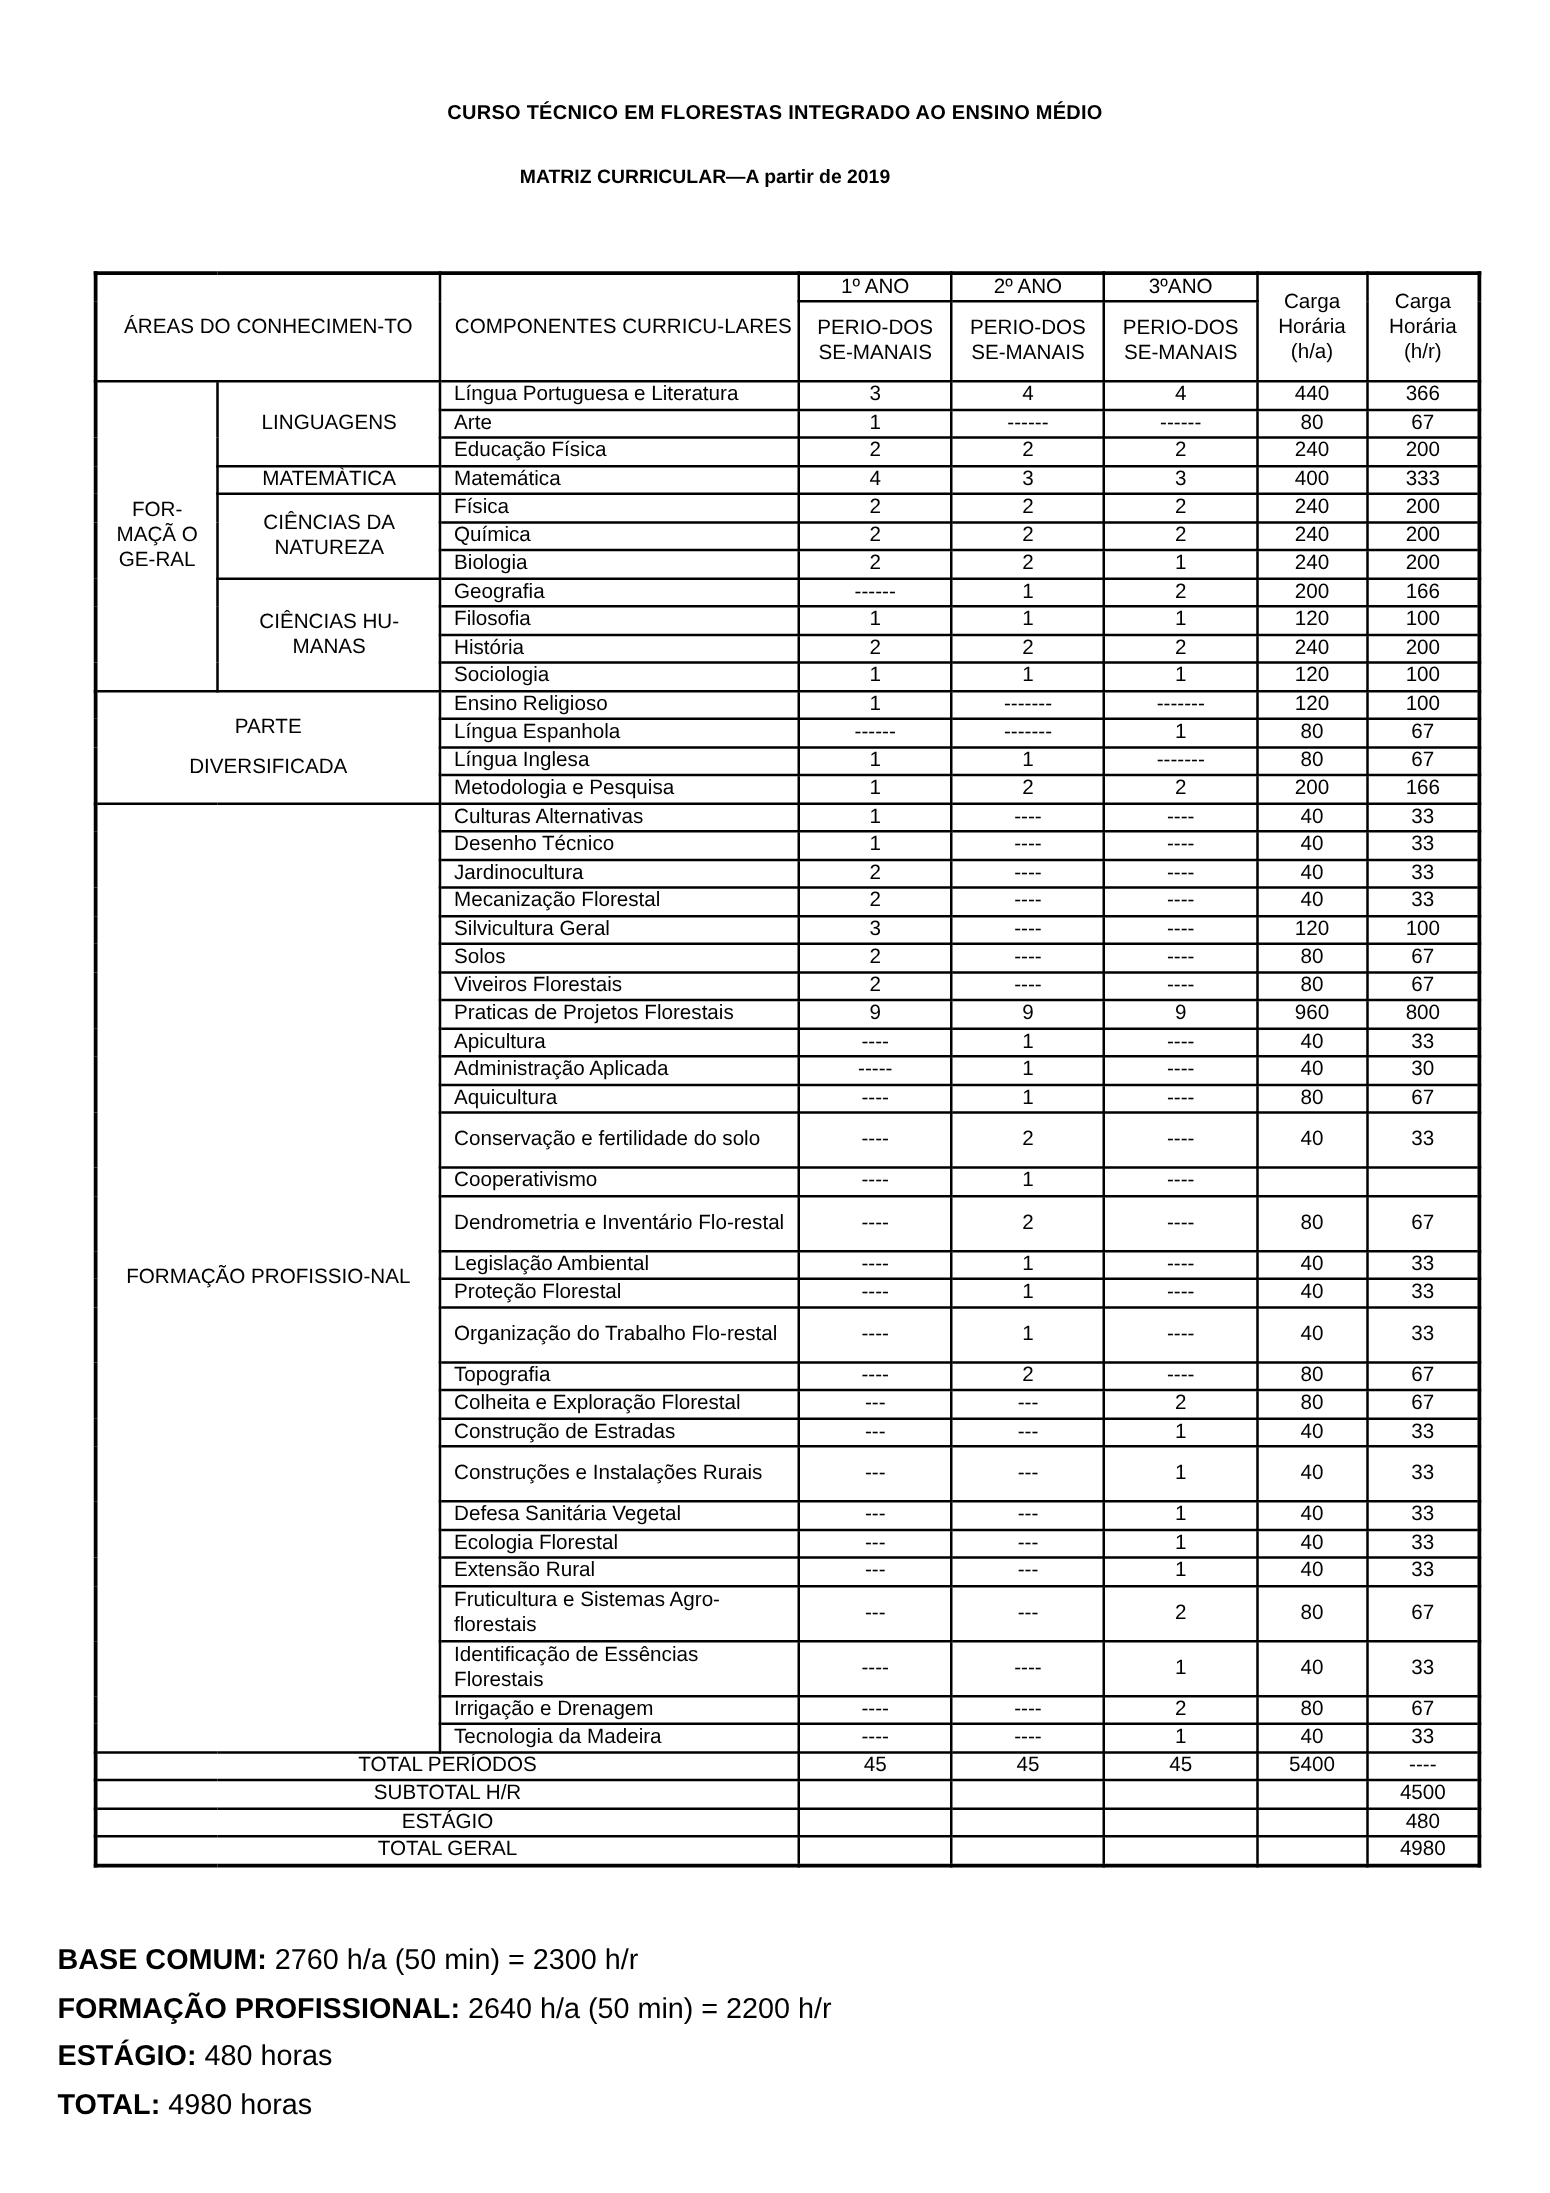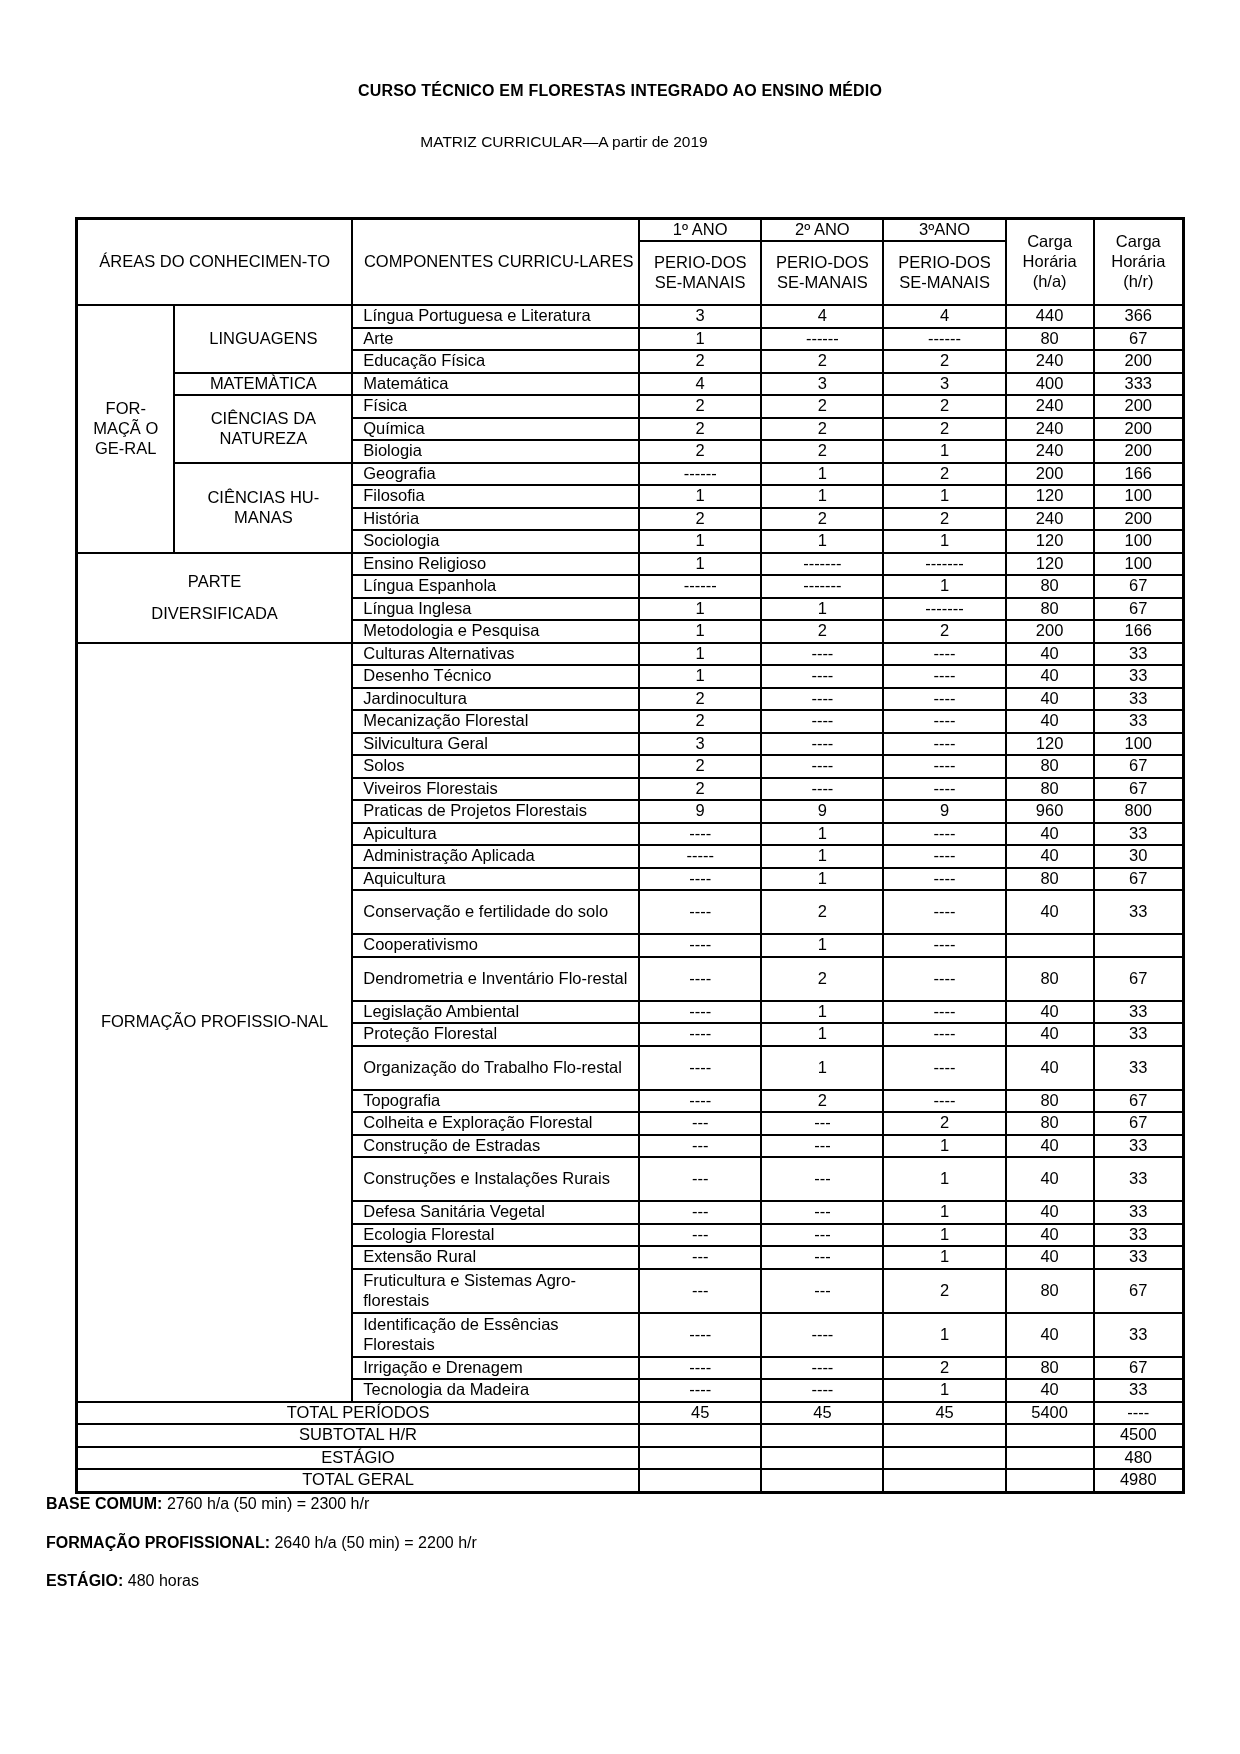--- a/index.html
+++ b/index.html
@@ -6,39 +6,39 @@
   body {
     width: 1240px; height: 1754px; position: relative; overflow: hidden;
     font-family: "Liberation Sans", sans-serif; color: #000;
   }
   .title {
     position: absolute; top: 82px; left: 0; width: 1240px; text-align: center;
     font-weight: bold; font-size: 16px; letter-spacing: 0.2px;
   }
   .subtitle {
     position: absolute; top: 133px; left: 0; width: 1128px; text-align: center;
-    font-weight: normal; font-size: 15.5px;
+    font-weight: bold; font-size: 15.5px;
   }
   table.matrix {
     position: absolute; top: 217px; left: 75px; width: 1110px;
     border-collapse: collapse; table-layout: fixed;
     font-size: 16.5px; line-height: 1.2;
     border: 3px solid #000;
   }
   table.matrix td {
     border: 2px solid #000; padding: 0 4px; vertical-align: middle;
     text-align: center; overflow: hidden;
   }
   table.matrix td.comp { text-align: left; padding-left: 10px; }
   table.matrix tr.r1 td { height: 20.5px; }
   table.matrix tr.r2 td { height: 42px; }
   .hdr-area, .hdr-comp { text-align: center; margin-top: 12px; }
   .hdr-comp { text-align: left; padding-left: 10px !important; }
   .notes {
-    position: absolute; left: 46px; top: 1495px; font-size: 16px;
+    position: absolute; left: 46px; top: 1554px; font-size: 23px;
   }
   .notes div { height: 38.5px; }
   .notes b { font-weight: bold; }
 </style>
 </head>
 <body>
 
 <div class="title">CURSO TÉCNICO EM FLORESTAS INTEGRADO AO ENSINO MÉDIO</div>
 <div class="subtitle">MATRIZ CURRICULAR—A partir de 2019</div>
 
@@ -454,13 +454,14 @@
         <td></td>
         <td>4980</td>
       </tr>
     </tbody>
 </table>
 
 <div class="notes">
   <div><b>BASE COMUM:</b><span> 2760 h/a (50 min) = 2300 h/r</span></div>
   <div><b>FORMAÇÃO PROFISSIONAL:</b><span> 2640 h/a (50 min) = 2200 h/r</span></div>
   <div><b>ESTÁGIO:</b><span> 480 horas</span></div>
+  <div><b>TOTAL:</b><span> 4980 horas</span></div>
 </div>
 
 </body></html>

